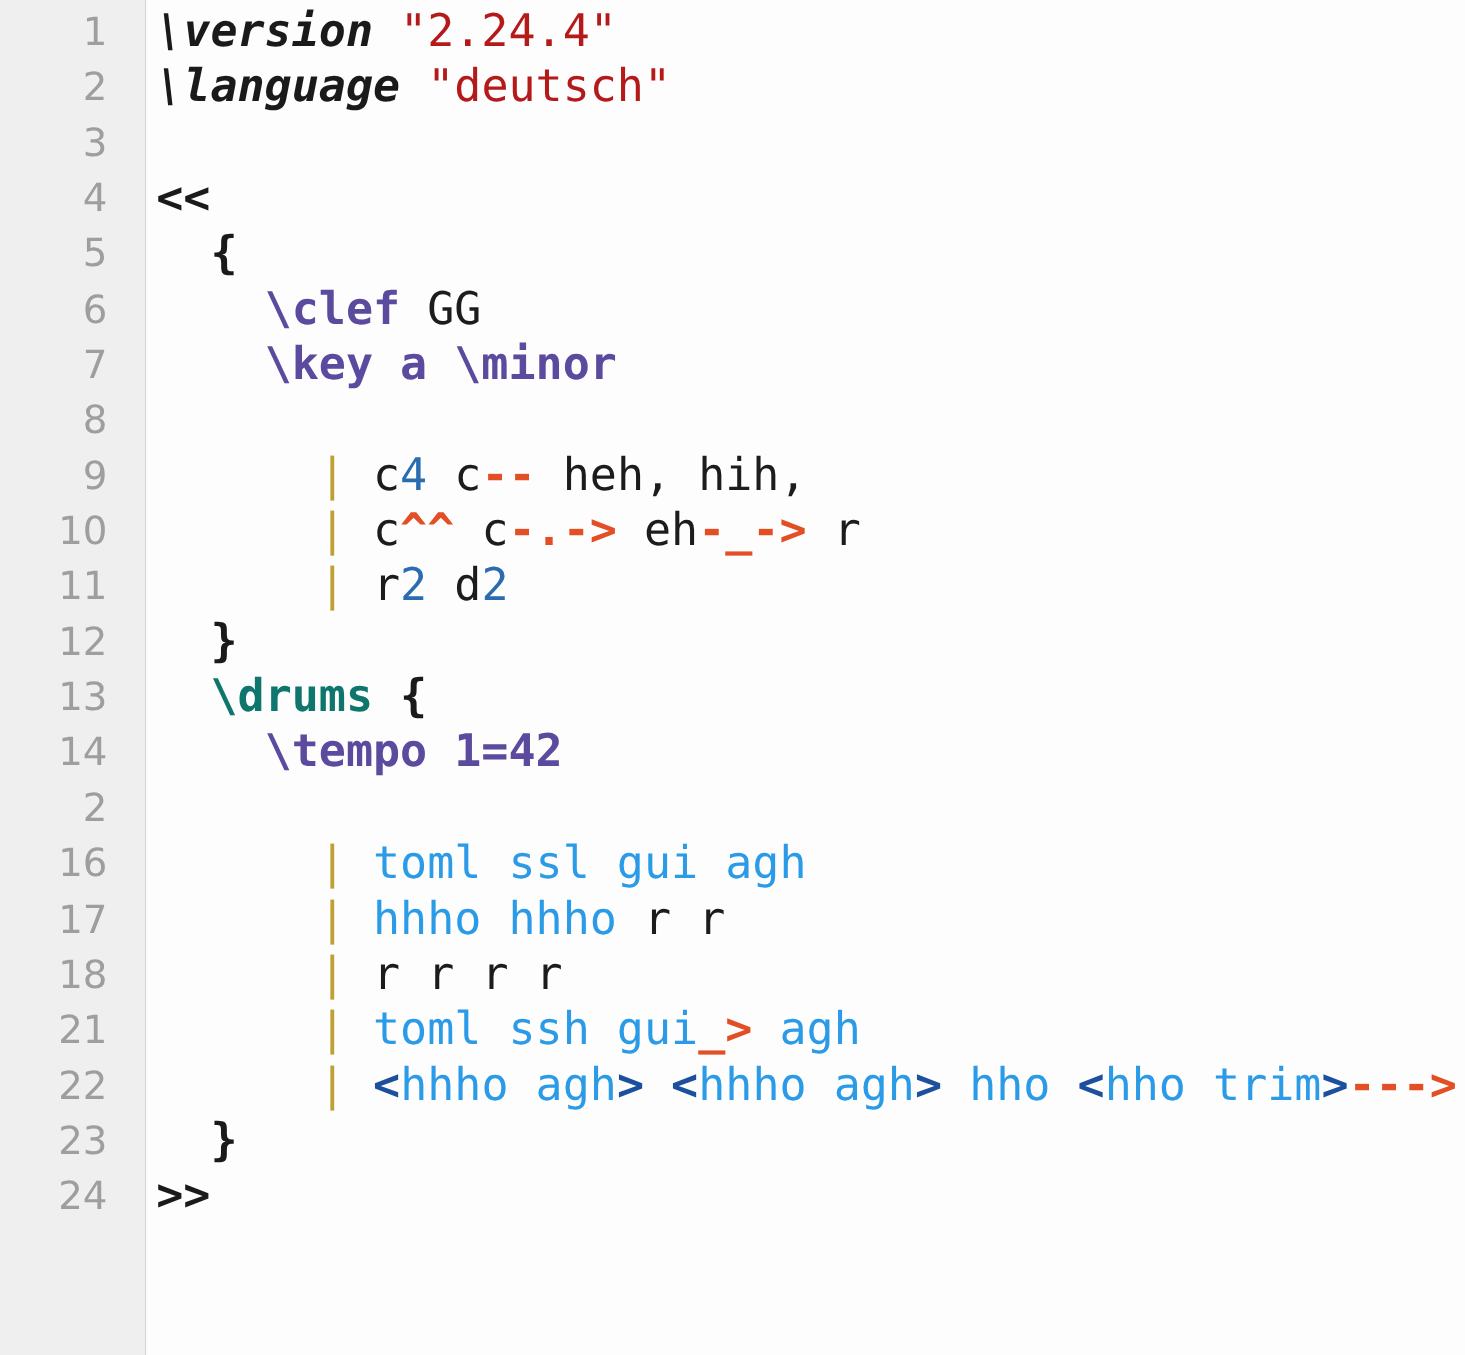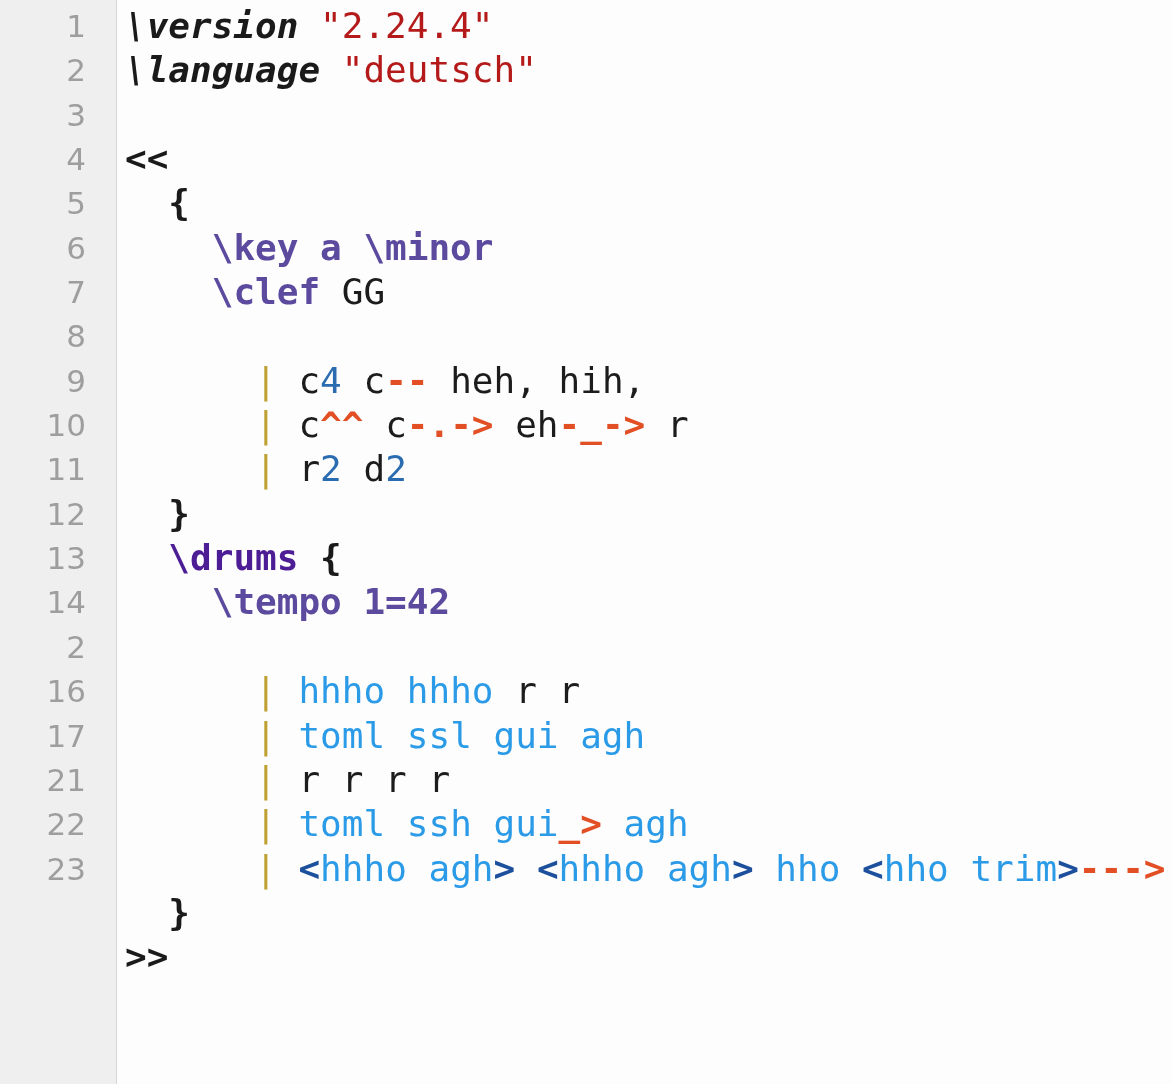--- a/index.html
+++ b/index.html
@@ -62,21 +62,21 @@
     letter-spacing: 0px;
     color: #1c1c1c;
   }
 
   
   .t-plain   { color: #1c1c1c; }
   .t-kw      { color: #1a1a1a; font-weight: bold; font-style: italic; }      
   .t-brace   { color: #1a1a1a; font-weight: bold; }      
   .t-str     { color: #b51a1a; }                          
   .t-cmd     { color: #5b4a9e; font-weight: bold; }      
-  .t-drumcmd { color: #4c1d95; font-weight: bold; }      
+  .t-drumcmd { color: #0f766e; font-weight: bold; }      
   .t-dur     { color: #2b6cb0; }                          
   .t-artic   { color: #e24f25; font-weight: bold; }      
   .t-bar     { color: #bfa033; }                          
   .t-drum    { color: #2b9be8; }                          
   .t-chord   { color: #1c4f9c; font-weight: bold; }      
 </style>
 </head>
 <body>
 
 <div id="editor">
@@ -92,43 +92,45 @@
       <div class="lnum">8</div>
       <div class="lnum">9</div>
       <div class="lnum">10</div>
       <div class="lnum">11</div>
       <div class="lnum">12</div>
       <div class="lnum">13</div>
       <div class="lnum">14</div>
       <div class="lnum">2</div>
       <div class="lnum">16</div>
       <div class="lnum">17</div>
+      <div class="lnum">18</div>
       <div class="lnum">21</div>
       <div class="lnum">22</div>
       <div class="lnum">23</div>
+      <div class="lnum">24</div>
     </div>
 
   <div id="code">
       <div class="cline"><span class="t-kw">\version</span><span class="t-plain"> </span><span class="t-str">"2.24.4"</span></div>
       <div class="cline"><span class="t-kw">\language</span><span class="t-plain"> </span><span class="t-str">"deutsch"</span></div>
       <div class="cline">​</div>
       <div class="cline"><span class="t-brace">&lt;&lt;</span></div>
       <div class="cline"><span class="t-plain">  </span><span class="t-brace">{</span></div>
+      <div class="cline"><span class="t-plain">    </span><span class="t-cmd">\clef</span><span class="t-plain"> GG</span></div>
       <div class="cline"><span class="t-plain">    </span><span class="t-cmd">\key a \minor</span></div>
-      <div class="cline"><span class="t-plain">    </span><span class="t-cmd">\clef</span><span class="t-plain"> GG</span></div>
       <div class="cline">​</div>
       <div class="cline"><span class="t-plain">      </span><span class="t-bar">|</span><span class="t-plain"> c</span><span class="t-dur">4</span><span class="t-plain"> c</span><span class="t-artic">--</span><span class="t-plain"> heh, hih,</span></div>
       <div class="cline"><span class="t-plain">      </span><span class="t-bar">|</span><span class="t-plain"> c</span><span class="t-artic">^^</span><span class="t-plain"> c</span><span class="t-artic">-.-&gt;</span><span class="t-plain"> eh</span><span class="t-artic">-_-&gt;</span><span class="t-plain"> r</span></div>
       <div class="cline"><span class="t-plain">      </span><span class="t-bar">|</span><span class="t-plain"> r</span><span class="t-dur">2</span><span class="t-plain"> d</span><span class="t-dur">2</span></div>
       <div class="cline"><span class="t-plain">  </span><span class="t-brace">}</span></div>
       <div class="cline"><span class="t-plain">  </span><span class="t-drumcmd">\drums</span><span class="t-plain"> </span><span class="t-brace">{</span></div>
       <div class="cline"><span class="t-plain">    </span><span class="t-cmd">\tempo 1=42</span></div>
       <div class="cline">​</div>
+      <div class="cline"><span class="t-plain">      </span><span class="t-bar">|</span><span class="t-plain"> </span><span class="t-drum">toml ssl gui agh</span></div>
       <div class="cline"><span class="t-plain">      </span><span class="t-bar">|</span><span class="t-plain"> </span><span class="t-drum">hhho hhho</span><span class="t-plain"> r r</span></div>
-      <div class="cline"><span class="t-plain">      </span><span class="t-bar">|</span><span class="t-plain"> </span><span class="t-drum">toml ssl gui agh</span></div>
       <div class="cline"><span class="t-plain">      </span><span class="t-bar">|</span><span class="t-plain"> r r r r</span></div>
       <div class="cline"><span class="t-plain">      </span><span class="t-bar">|</span><span class="t-plain"> </span><span class="t-drum">toml ssh gui</span><span class="t-artic">_&gt;</span><span class="t-plain"> </span><span class="t-drum">agh</span></div>
       <div class="cline"><span class="t-plain">      </span><span class="t-bar">|</span><span class="t-plain"> </span><span class="t-chord">&lt;</span><span class="t-drum">hhho agh</span><span class="t-chord">&gt;</span><span class="t-plain"> </span><span class="t-chord">&lt;</span><span class="t-drum">hhho agh</span><span class="t-chord">&gt;</span><span class="t-plain"> </span><span class="t-drum">hho</span><span class="t-plain"> </span><span class="t-chord">&lt;</span><span class="t-drum">hho trim</span><span class="t-chord">&gt;</span><span class="t-artic">---&gt;</span></div>
       <div class="cline"><span class="t-plain">  </span><span class="t-brace">}</span></div>
       <div class="cline"><span class="t-brace">&gt;&gt;</span></div>
     </div>
 
 </div>
 
 </body></html>

